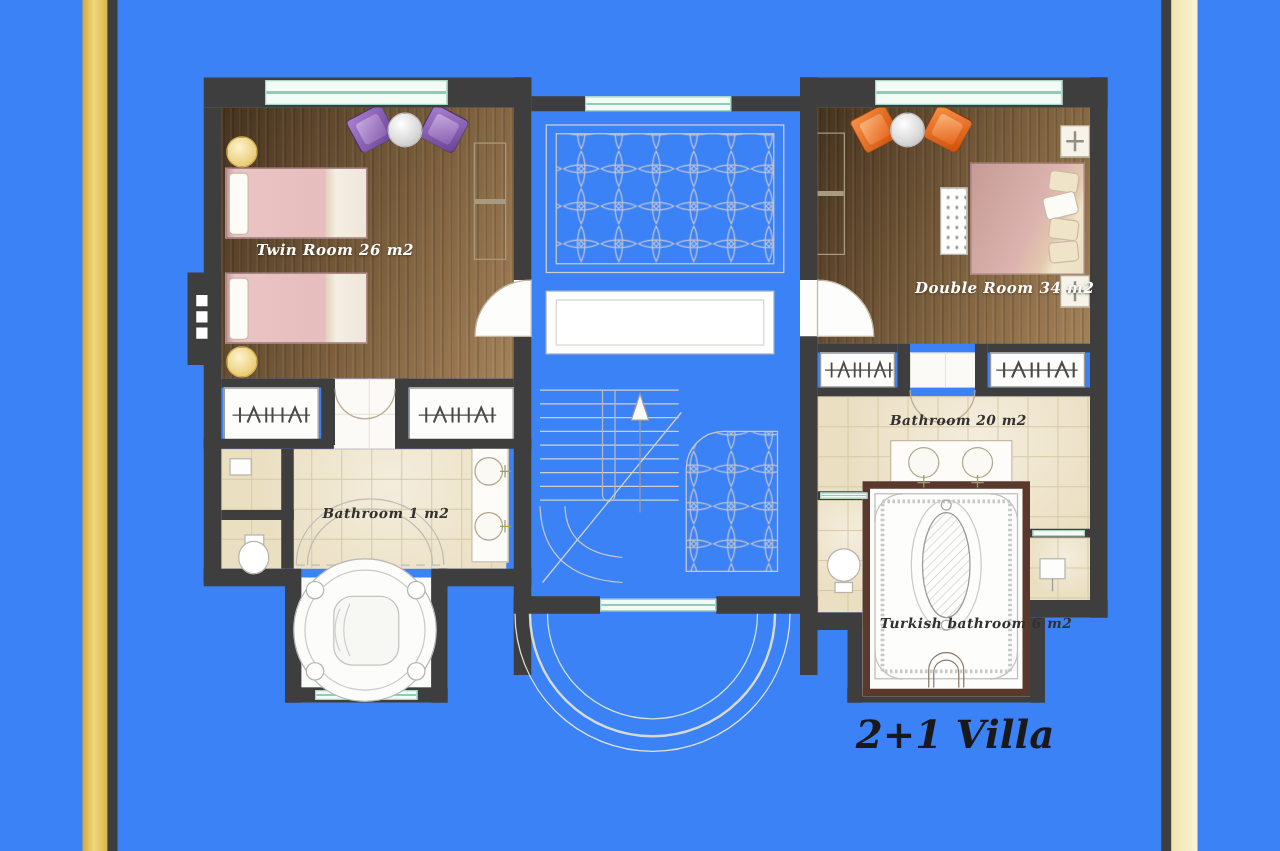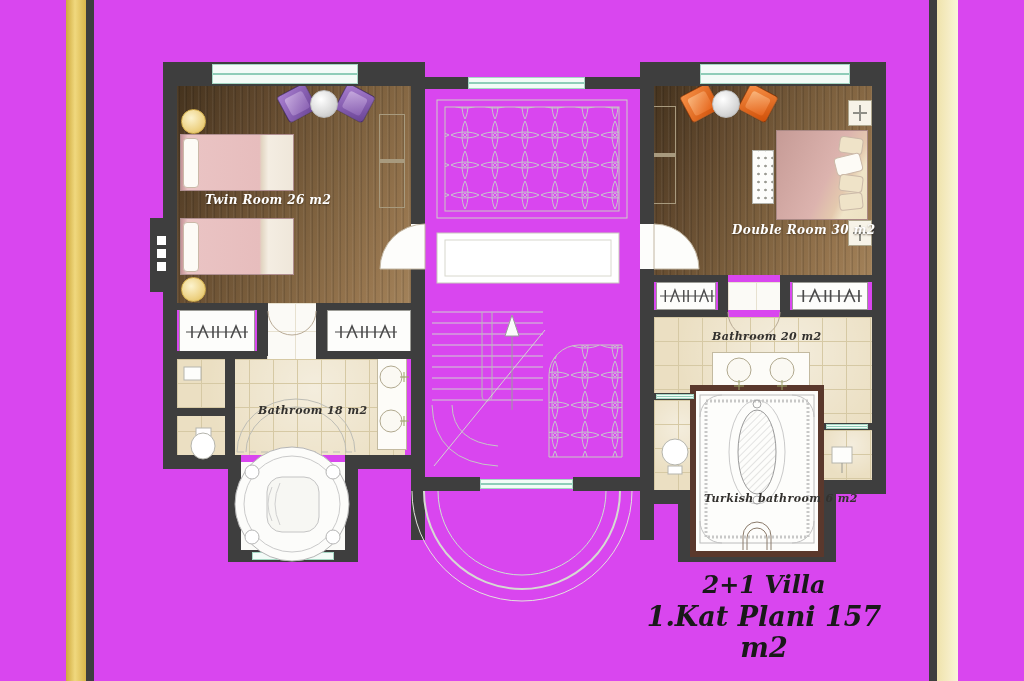--- a/index.html
+++ b/index.html
@@ -1,16 +1,16 @@
 <!DOCTYPE html>
 <html><head>
 <meta charset="utf-8">
 <style>
   html,body{margin:0;padding:0;background:#fff;}
-  .scene{position:relative;width:1024px;height:681px;background:#d946ef;overflow:hidden;
+  .scene{position:relative;width:1024px;height:681px;background:#3b82f6;overflow:hidden;
          font-family:"DejaVu Serif",serif;}
   .abs{position:absolute;}
   .wall{position:absolute;background:#3e3e3e;}
   .win{position:absolute;background:#f3fbf7;border:1px solid #a5d7c4;box-sizing:border-box;
        background-image:linear-gradient(180deg,transparent 42%,#8fcdb8 42%,#8fcdb8 58%,transparent 58%);}
   .gap{position:absolute;background:#fdfdfb;}
   .floor-wood{position:absolute;
      background:linear-gradient(118deg,#45331e 0%,#62492e 28%,#7b5f3d 55%,#97764f 85%,#a2825a 100%);}
   .floor-wood:after{content:"";position:absolute;inset:0;
      background:repeating-linear-gradient(90deg,rgba(255,255,255,.05) 0 1px,rgba(0,0,0,.12) 2px 3px,transparent 3px 7px);}
@@ -44,21 +44,21 @@
   .nstand{background:#f7f3e8;border:1px solid #b0a88f;}
   .nstand:before,.nstand:after{content:"";position:absolute;background:#8f8f87;}
   .nstand:before{left:50%;top:4px;bottom:4px;width:2px;margin-left:-1px;}
   .nstand:after{top:50%;left:4px;right:4px;height:2px;margin-top:-1px;}
   .counter{position:absolute;background:#fdfcf8;border:1px solid #c3baa0;}
   .band{position:absolute;top:0;height:681px;}
   .label{position:absolute;font-style:italic;font-weight:bold;white-space:nowrap;letter-spacing:.4px;}
   .label-light{color:#ffffff;text-shadow:0 1px 2px rgba(40,25,10,.55);font-size:12px;}
   .label-dark{color:#33312e;font-size:11px;}
   .title-block{position:absolute;left:634px;top:570px;width:260px;text-align:center;color:#191919;}
-  .title-l1{font-size:24px;font-style:italic;font-weight:bold;}
+  .title-l1{font-size:31px;font-style:italic;font-weight:bold;}
   .title-l2{font-size:27px;font-style:italic;font-weight:bold;margin-top:2px;}
   svg.lines{position:absolute;left:0;top:0;}
   .sq{position:absolute;background:#fff;}
 </style>
 </head>
 <body>
 
 <div class="scene">
 
   <div class="band" style="left:66px;width:20px;background:linear-gradient(to right,#cfa93c,#f0d87e 45%,#d9b64a);"></div>
@@ -278,23 +278,22 @@
 
     <g>
       <use href="#hang" x="186" y="324"></use>
       <use href="#hang" x="335" y="324"></use>
       <use href="#hang" transform="translate(660,288) scale(0.88,1)"></use>
       <use href="#hang" transform="translate(797,288) scale(1.05,1)"></use>
     </g>
   </svg>
 
   <div class="label label-light" style="left:205px;top:193px;">Twin Room 26 m2</div>
-  <div class="label label-light" style="left:732px;top:223px;">Double Room 30 m2</div>
-  <div class="label label-dark" style="left:258px;top:404px;">Bathroom 18 m2</div>
+  <div class="label label-light" style="left:732px;top:223px;">Double Room 34 m2</div>
+  <div class="label label-dark" style="left:258px;top:404px;">Bathroom 1 m2</div>
   <div class="label label-dark" style="left:712px;top:330px;">Bathroom 20 m2</div>
   <div class="label label-dark" style="left:704px;top:492px;font-size:11px;">Turkish bathroom 6 m2</div>
 
   <div class="title-block">
     <div class="title-l1">2+1 Villa</div>
-    <div class="title-l2">1.Kat Plani 157 m2</div>
   </div>
 
 </div>
 
 </body></html>

